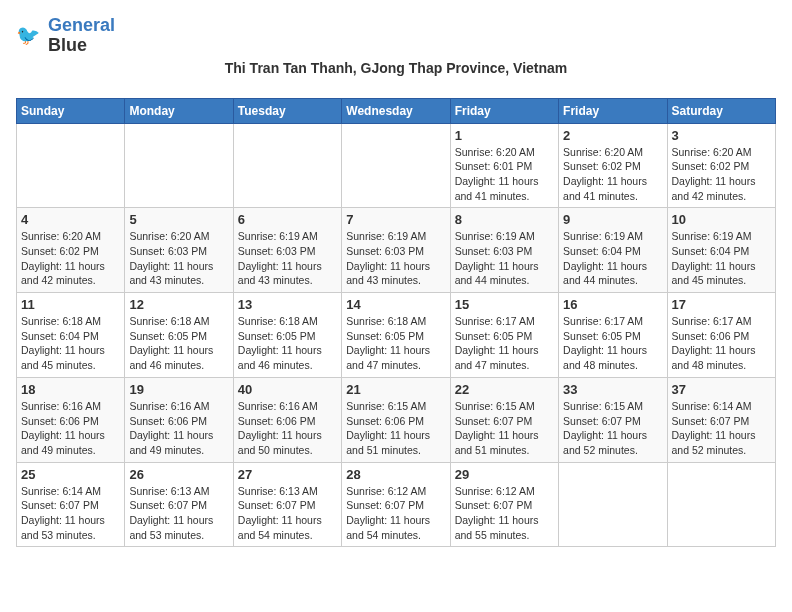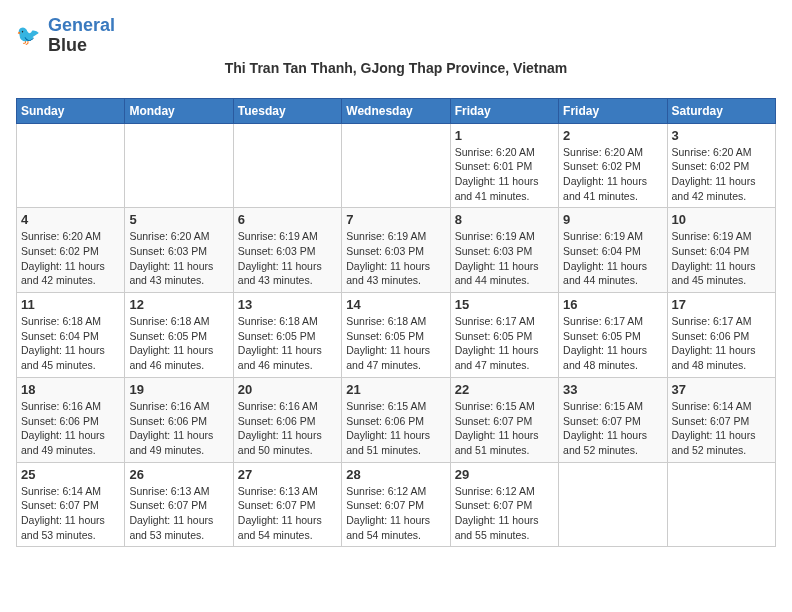--- a/index.html
+++ b/index.html
@@ -200,21 +200,21 @@
       <tr>
         <td>
           <span class="day-num">18</span>
           <div class="cell-content">Sunrise: 6:16 AM<br>Sunset: 6:06 PM<br>Daylight: 11 hours and 49 minutes.</div>
         </td>
         <td>
           <span class="day-num">19</span>
           <div class="cell-content">Sunrise: 6:16 AM<br>Sunset: 6:06 PM<br>Daylight: 11 hours and 49 minutes.</div>
         </td>
         <td>
-          <span class="day-num">20</span>
+          <span class="day-num">40</span>
           <div class="cell-content">Sunrise: 6:16 AM<br>Sunset: 6:06 PM<br>Daylight: 11 hours and 50 minutes.</div>
         </td>
         <td>
           <span class="day-num">21</span>
           <div class="cell-content">Sunrise: 6:15 AM<br>Sunset: 6:06 PM<br>Daylight: 11 hours and 51 minutes.</div>
         </td>
         <td>
           <span class="day-num">22</span>
           <div class="cell-content">Sunrise: 6:15 AM<br>Sunset: 6:07 PM<br>Daylight: 11 hours and 51 minutes.</div>
         </td>

